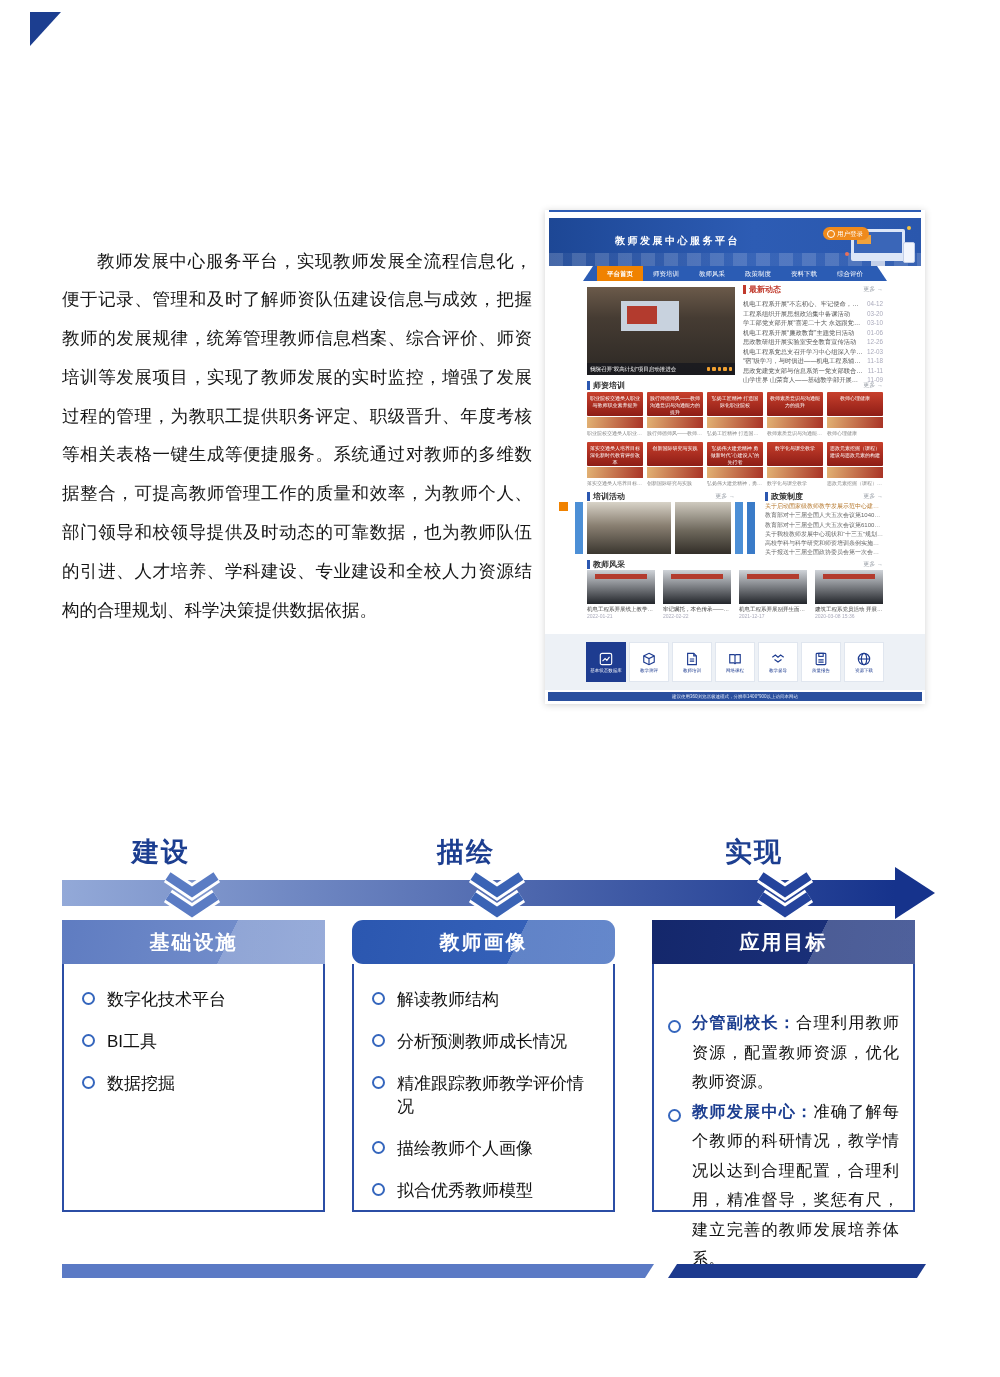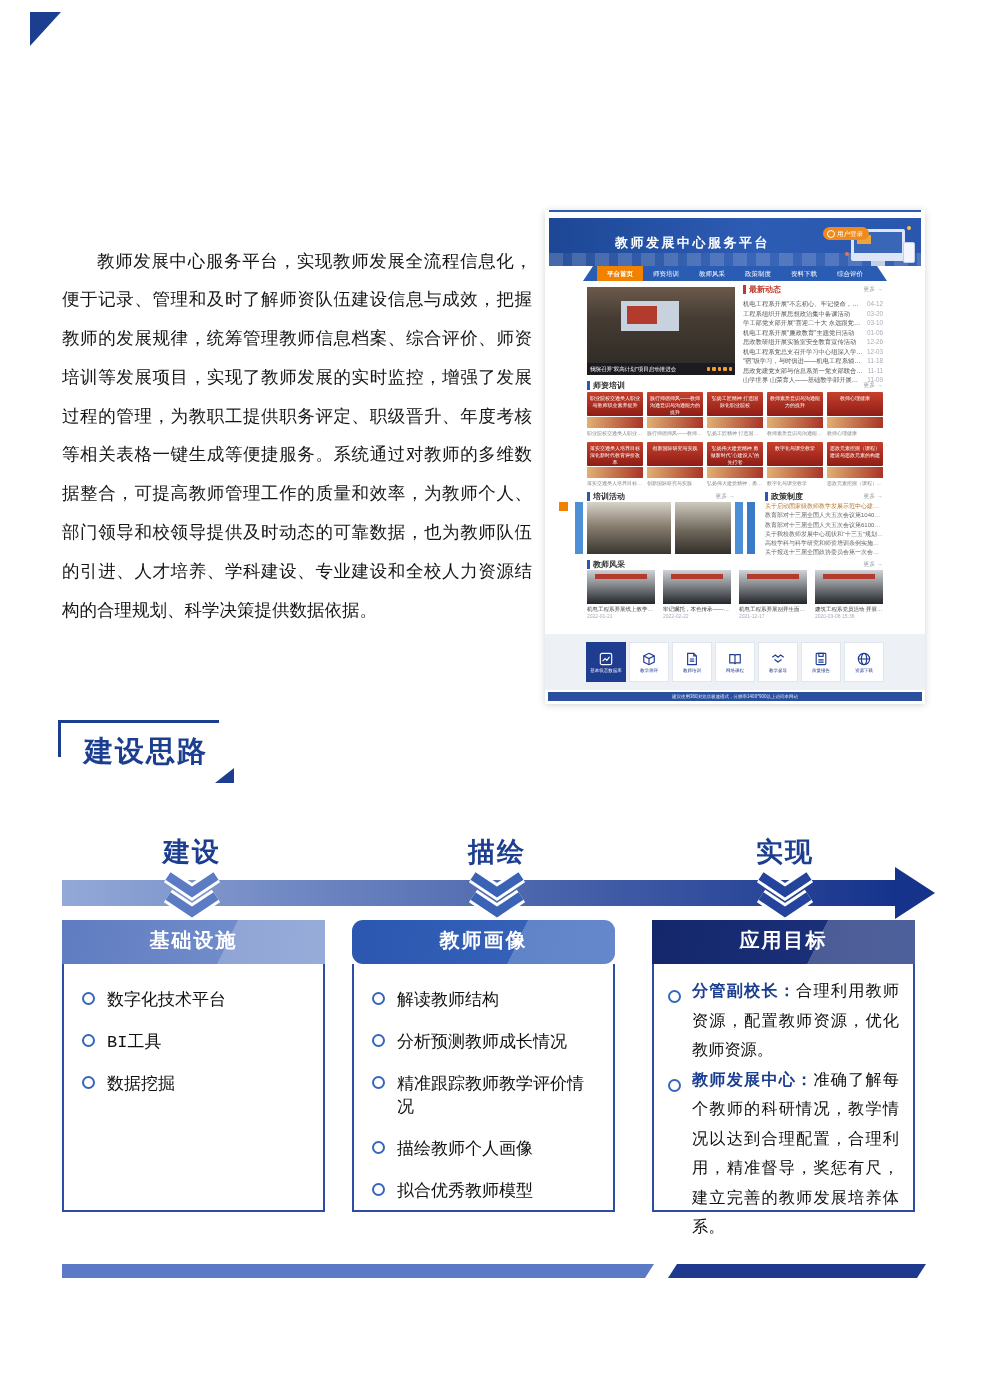--- a/index.html
+++ b/index.html
@@ -20,21 +20,21 @@
   .intro{position:absolute;left:62px;top:224px;width:470px;font-size:17.5px;line-height:38.8px;
     text-align:justify;text-indent:2em;color:#151515;}
   
   .panel{position:absolute;left:545px;top:210px;width:380px;height:494px;background:#fff;
     box-shadow:0 1px 7px rgba(0,0,0,.18);font-family:"Liberation Sans",sans-serif;}
   .panel .topline{position:absolute;left:4px;right:4px;top:0;height:2px;background:#2d5cb4;}
   .banner{position:absolute;left:4px;right:4px;top:8px;height:48px;overflow:hidden;
     background:linear-gradient(90deg,#1d4795,#2d5cb4 55%,#2a57ad);}
   .banner .skyline{position:absolute;left:0;right:0;bottom:0;height:13px;
     background:repeating-linear-gradient(90deg,rgba(255,255,255,.18) 0 14px,rgba(255,255,255,.06) 14px 23px);}
-  .banner .title{position:absolute;left:66px;top:16px;font-size:13px;font-weight:bold;color:#fff;
+  .banner .title{position:absolute;left:66px;top:16px;font-size:10px;font-weight:bold;color:#fff;
     letter-spacing:2.5px;white-space:nowrap;}
   .monitor{position:absolute;right:16px;top:11px;width:54px;height:32px;background:#dce6f8;border-radius:2px;}
   .monitor .scr{position:absolute;left:3px;top:3px;right:3px;height:21px;background:#3a66b8;}
   .monitor .scr i{position:absolute;left:3px;top:3px;width:14px;height:9px;background:#f0a23c;}
   .monitor:after{content:"";position:absolute;left:20px;bottom:-5px;width:14px;height:5px;background:#c3cfe8;}
   .phone{position:absolute;right:6px;top:24px;width:10px;height:19px;background:#f3f6fd;
     border:1px solid #c3cfe8;border-radius:2px;}
   .bdot{position:absolute;width:4px;height:4px;border-radius:50%;}
   .login-pill{position:absolute;right:52px;top:9px;height:13px;background:#ef8a1c;border-radius:8px;
     color:#fff;font-size:6.5px;line-height:13px;padding:0 6px 0 4px;display:flex;align-items:center;gap:2px;white-space:nowrap;}
@@ -94,42 +94,42 @@
   .qt{width:40px;height:40px;background:#fff;border:1px solid #e0e6ef;box-sizing:border-box;
     display:flex;flex-direction:column;align-items:center;justify-content:center;gap:2px;}
   .qt svg{stroke:#1e3c90;fill:none;stroke-width:1.3;}
   .qt .lb{font-size:4.5px;color:#1e3c90;white-space:nowrap;}
   .qt.active{background:#1e3c90;border-color:#1e3c90;}
   .qt.active svg{stroke:#fff;}
   .qt.active .lb{color:#fff;}
   .site-footer{position:absolute;left:3px;top:482px;width:374px;height:9px;background:#2a4f9e;
     color:#dfe6f5;font-size:4.5px;line-height:9px;text-align:center;white-space:nowrap;overflow:hidden;}
   
-  .flow-label{position:absolute;width:120px;text-align:center;font-size:27px;font-weight:bold;color:#1c3e90;letter-spacing:2px;}
+  .flow-label{position:absolute;width:120px;text-align:left;font-size:27px;font-weight:bold;color:#1c3e90;letter-spacing:2px;}
   .flow-bar{position:absolute;left:62px;top:880px;width:833px;height:26px;
     background:linear-gradient(90deg,#93a9d8,#16338c);}
   .flow-bar-head{position:absolute;left:895px;top:867px;width:0;height:0;
     border-top:26px solid transparent;border-bottom:26px solid transparent;border-left:40px solid #16338c;}
   .chev{position:absolute;top:872px;}
   
-  .fbox{position:absolute;top:920px;width:263px;height:236px;box-sizing:border-box;font-family:Liberation Mono, monospace;}
+  .fbox{position:absolute;top:920px;width:263px;height:236px;box-sizing:border-box;}
   .fbox .hd{height:44px;line-height:44px;text-align:center;color:#fff;font-size:20px;font-weight:bold;
     letter-spacing:2px;position:relative;overflow:hidden;}
   .fbox .hd:after{content:"";position:absolute;inset:0;
     background:linear-gradient(115deg,transparent 62%,rgba(255,255,255,.22) 62%);}
   .fbox.b1 .hd{background:linear-gradient(100deg,#5f7cc1,#7b95cf);}
   .fbox.b2 .hd{background:linear-gradient(100deg,#2b57b0,#3a66bd);border-radius:11px;}
   .fbox.b3 .hd{background:linear-gradient(100deg,#14276b,#1d3480);}
   .fbox .bd{height:248px;background:#fff;border:2px solid #2b4da5;border-top:none;box-sizing:border-box;
     padding:24px 18px 0;}
   .fbox ul{list-style:none;margin:0;padding:0;}
   .fbox li{display:flex;gap:12px;margin-bottom:19px;font-size:17px;color:#111;}
   .ring{width:9px;height:9px;border:2px solid #3566bd;border-radius:50%;flex-shrink:0;margin-top:4px;display:inline-block;}
   .fbox.b3 .bd{padding:14px 14px 0;}
-  .rich{position:relative;padding-left:24px;font-size:16.2px;line-height:29.5px;text-align:justify;color:#111;}
+  .rich{position:relative;padding-left:24px;font-size:16.2px;line-height:29.5px;text-align:justify;color:#111;margin-top:30px;}
   .rich .ring{position:absolute;left:0;top:8px;}
   .rich .lead{font-weight:bold;color:#1c3e90;}
   
   .bot-bar{position:absolute;top:1264px;height:14px;}
   .bot-bar.light{left:62px;width:592px;background:#5b7ac5;
     clip-path:polygon(0 0,100% 0,calc(100% - 9px) 100%,0 100%);}
   .bot-bar.dark{left:668px;width:258px;background:#1d3a8e;
     clip-path:polygon(9px 0,100% 0,calc(100% - 9px) 100%,0 100%);}
 </style>
 </head>
@@ -399,25 +399,20 @@
             <ellipse cx="8" cy="8" rx="3" ry="6.5"></ellipse>
             <path d="M1.5 8 h13"></path>
           </svg>
         <span class="lb">资源下载</span>
       </div>
     </div>
 
     <div class="site-footer">建议使用360浏览器极速模式，分辨率1400*900以上访问本网站</div>
   </div>
 
-  <div class="sec-head" style="left:58px;top:720px;">
-    <div class="bracket"></div>
-    <h2>建设思路</h2>
-    <div class="tri"></div>
-  </div>
 
   <div class="flow-label" style="left:132px;top:834px;">建设</div>
   <div class="flow-label" style="left:437px;top:834px;">描绘</div>
   <div class="flow-label" style="left:725px;top:834px;">实现</div>
 
   <div class="flow-bar"></div>
   <div class="flow-bar-head"></div>
 
   <svg class="chev" style="left:164px;" width="56" height="48" viewBox="0 0 56 48">
     <polyline points="4,4 28,20 52,4" stroke="#fff" stroke-width="15" fill="none"></polyline>

